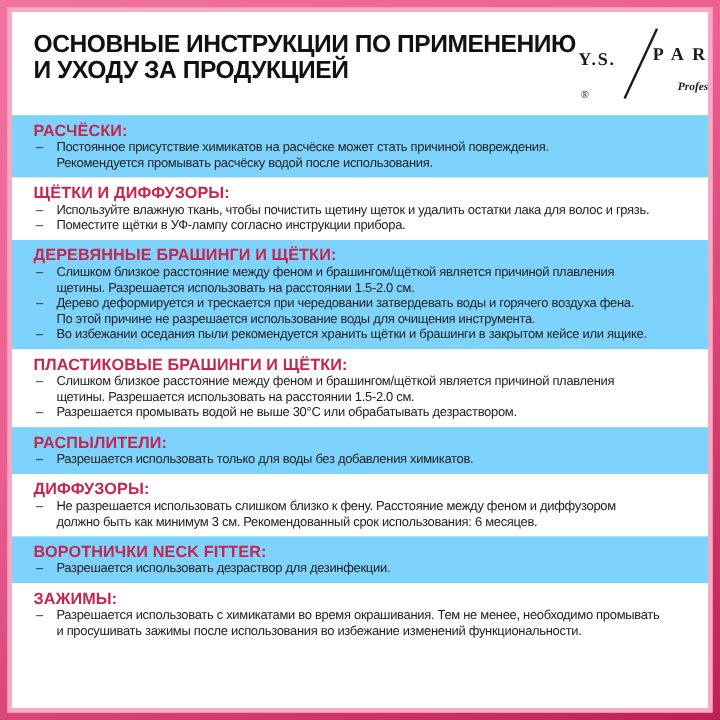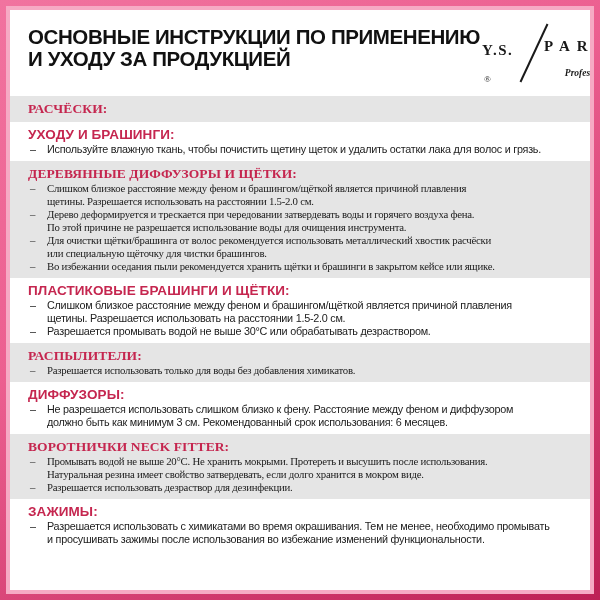--- a/index.html
+++ b/index.html
@@ -71,21 +71,21 @@
     font-style: italic; font-weight: bold; font-size: 9.5px;
   }
   .logo-reg {
     position: absolute; left: 4px; bottom: 0;
     font-size: 9px;
   }
   
   .section {
     padding: 5px 6px 5px 18px;
   }
-  .section.band-pink  { background: #e5e5e5; font-family: Liberation Serif, serif; }
+  .section.band-pink  { background: #7dd3fc; }
   .section.band-white { background: #ffffff; }
   .section:last-child { flex: 1 1 auto; }
   .section-heading {
     color: #c5264f;
     font-weight: bold;
     font-size: 13.5px;
     line-height: 15px;
     margin: 0 0 1px 0;
     letter-spacing: 0.1px;
   }
@@ -124,38 +124,41 @@
           <span class="logo-ys">Y.S.</span>
           <span class="logo-slash"></span>
           <span class="logo-park">PARK</span>
           <span class="logo-prof">Professional</span>
           <span class="logo-reg">®</span>
         </div>
       </div>
 
       <div class="section band-pink">
         <h2 class="section-heading">РАСЧЁСКИ:</h2>
-      </div>
-
-      <div class="section band-white">
-        <h2 class="section-heading">УХОДУ И БРАШИНГИ:</h2>
+        <ul class="items">
+          <li><span class="item-text">Постоянное присутствие химикатов на расчёске может стать причиной повреждения.
+Рекомендуется промывать расчёску водой после использования.</span></li>
+        </ul>
+      </div>
+
+      <div class="section band-white">
+        <h2 class="section-heading">ЩЁТКИ И ДИФФУЗОРЫ:</h2>
         <ul class="items">
           <li><span class="item-text">Используйте влажную ткань, чтобы почистить щетину щеток и удалить остатки лака для волос и грязь.</span></li>
-        </ul>
-      </div>
-
-      <div class="section band-pink">
-        <h2 class="section-heading">ДЕРЕВЯННЫЕ ДИФФУЗОРЫ И ЩЁТКИ:</h2>
+          <li><span class="item-text">Поместите щётки в УФ-лампу согласно инструкции прибора.</span></li>
+        </ul>
+      </div>
+
+      <div class="section band-pink">
+        <h2 class="section-heading">ДЕРЕВЯННЫЕ БРАШИНГИ И ЩЁТКИ:</h2>
         <ul class="items">
           <li><span class="item-text">Слишком близкое расстояние между феном и брашингом/щёткой является причиной плавления
 щетины. Разрешается использовать на расстоянии 1.5-2.0 см.</span></li>
           <li><span class="item-text">Дерево деформируется и трескается при чередовании затвердевать воды и горячего воздуха фена.
 По этой причине не разрешается использование воды для очищения инструмента.</span></li>
-          <li><span class="item-text">Для очистки щётки/брашинга от волос рекомендуется использовать металлический хвостик расчёски
-или специальную щёточку для чистки брашингов.</span></li>
           <li><span class="item-text">Во избежании оседания пыли рекомендуется хранить щётки и брашинги в закрытом кейсе или ящике.</span></li>
         </ul>
       </div>
 
       <div class="section band-white">
         <h2 class="section-heading">ПЛАСТИКОВЫЕ БРАШИНГИ И ЩЁТКИ:</h2>
         <ul class="items">
           <li><span class="item-text">Слишком близкое расстояние между феном и брашингом/щёткой является причиной плавления
 щетины. Разрешается использовать на расстоянии 1.5-2.0 см.</span></li>
           <li><span class="item-text">Разрешается промывать водой не выше 30°C или обрабатывать дезраствором.</span></li>
@@ -173,22 +176,20 @@
         <h2 class="section-heading">ДИФФУЗОРЫ:</h2>
         <ul class="items">
           <li><span class="item-text">Не разрешается использовать слишком близко к фену. Расстояние между феном и диффузором
 должно быть как минимум 3 см. Рекомендованный срок использования: 6 месяцев.</span></li>
         </ul>
       </div>
 
       <div class="section band-pink">
         <h2 class="section-heading">ВОРОТНИЧКИ NECK FITTER:</h2>
         <ul class="items">
-          <li><span class="item-text">Промывать водой не выше 20°C. Не хранить мокрыми. Протереть и высушить после использования.
-Натуральная резина имеет свойство затвердевать, если долго хранится в мокром виде.</span></li>
           <li><span class="item-text">Разрешается использовать дезраствор для дезинфекции.</span></li>
         </ul>
       </div>
 
       <div class="section band-white">
         <h2 class="section-heading">ЗАЖИМЫ:</h2>
         <ul class="items">
           <li><span class="item-text">Разрешается использовать с химикатами во время окрашивания. Тем не менее, необходимо промывать
 и просушивать зажимы после использования во избежание изменений функциональности.</span></li>
         </ul>

